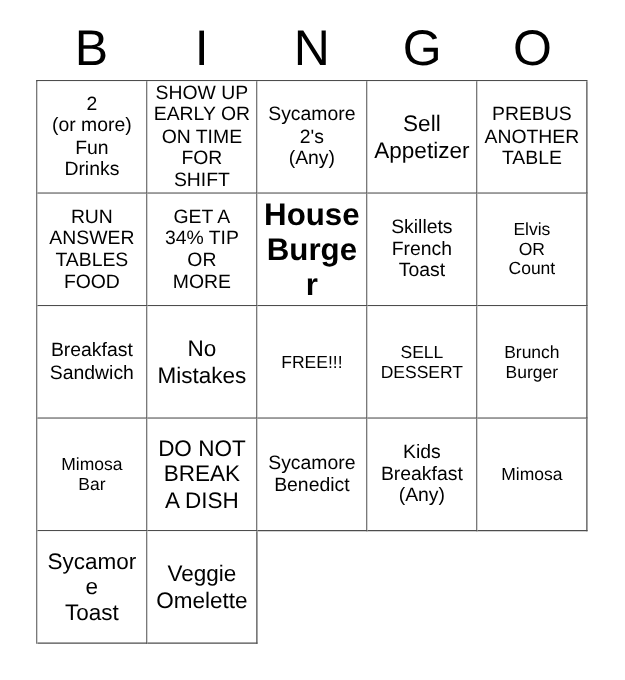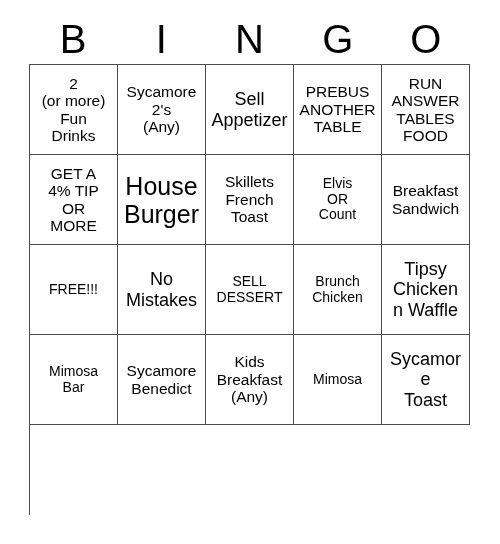--- a/index.html
+++ b/index.html
@@ -65,21 +65,21 @@
   }
   .cell-text {
     display: block;
     width: 100%;
     line-height: 1.12;
     white-space: pre-line;
     word-wrap: break-word;
   }
 
   
-  .fs-xl .cell-text { font-size: 25px; }
+  .fs-xl .cell-text { font-size: 25px; font-weight: bold; }
   .fs-lg .cell-text { font-size: 14px; }
   .fs-md .cell-text { font-size: 18px; }
   .fs-sm .cell-text { font-size: 15.5px; }
   .fs-xs .cell-text { font-size: 14px; }
 </style>
 </head>
 <body>
 
 <div class="card">
 
@@ -92,20 +92,26 @@
   </div>
 
   <div class="grid" id="bingo-grid">
       <div class="cell fs-sm">
         <span class="cell-text">2
 (or more)
 Fun
 Drinks</span>
       </div>
       <div class="cell fs-sm">
+        <span class="cell-text">SHOW UP
+EARLY OR
+ON TIME
+FOR SHIFT</span>
+      </div>
+      <div class="cell fs-sm">
         <span class="cell-text">Sycamore
 2's
 (Any)</span>
       </div>
       <div class="cell fs-md">
         <span class="cell-text">Sell
 Appetizer</span>
       </div>
       <div class="cell fs-sm">
         <span class="cell-text">PREBUS
@@ -113,21 +119,21 @@
 TABLE</span>
       </div>
       <div class="cell fs-sm">
         <span class="cell-text">RUN
 ANSWER
 TABLES
 FOOD</span>
       </div>
       <div class="cell fs-sm">
         <span class="cell-text">GET A
-4% TIP
+34% TIP
 OR
 MORE</span>
       </div>
       <div class="cell fs-xl">
         <span class="cell-text">House
 Burger</span>
       </div>
       <div class="cell fs-sm">
         <span class="cell-text">Skillets
 French
@@ -135,55 +141,59 @@
       </div>
       <div class="cell fs-lg">
         <span class="cell-text">Elvis
 OR
 Count</span>
       </div>
       <div class="cell fs-sm">
         <span class="cell-text">Breakfast
 Sandwich</span>
       </div>
-      <div class="cell fs-lg">
-        <span class="cell-text">FREE!!!</span>
-      </div>
       <div class="cell fs-md">
         <span class="cell-text">No
 Mistakes</span>
+      </div>
+      <div class="cell fs-lg">
+        <span class="cell-text">FREE!!!</span>
       </div>
       <div class="cell fs-xs">
         <span class="cell-text">SELL
 DESSERT</span>
       </div>
       <div class="cell fs-lg">
         <span class="cell-text">Brunch
-Chicken</span>
-      </div>
-      <div class="cell fs-md">
-        <span class="cell-text">Tipsy
-Chicken
-n Waffle</span>
+Burger</span>
       </div>
       <div class="cell fs-lg">
         <span class="cell-text">Mimosa
 Bar</span>
+      </div>
+      <div class="cell fs-md">
+        <span class="cell-text">DO NOT
+BREAK
+A DISH</span>
       </div>
       <div class="cell fs-sm">
         <span class="cell-text">Sycamore
 Benedict</span>
       </div>
       <div class="cell fs-sm">
         <span class="cell-text">Kids
 Breakfast
 (Any)</span>
       </div>
       <div class="cell fs-lg">
         <span class="cell-text">Mimosa</span>
       </div>
       <div class="cell fs-md">
         <span class="cell-text">Sycamore
 Toast</span>
       </div>
+      <div class="cell fs-md">
+        <span class="cell-text">Veggie
+Omelette</span>
+      </div>
     </div>
 
 </div>
 
 </body></html>

